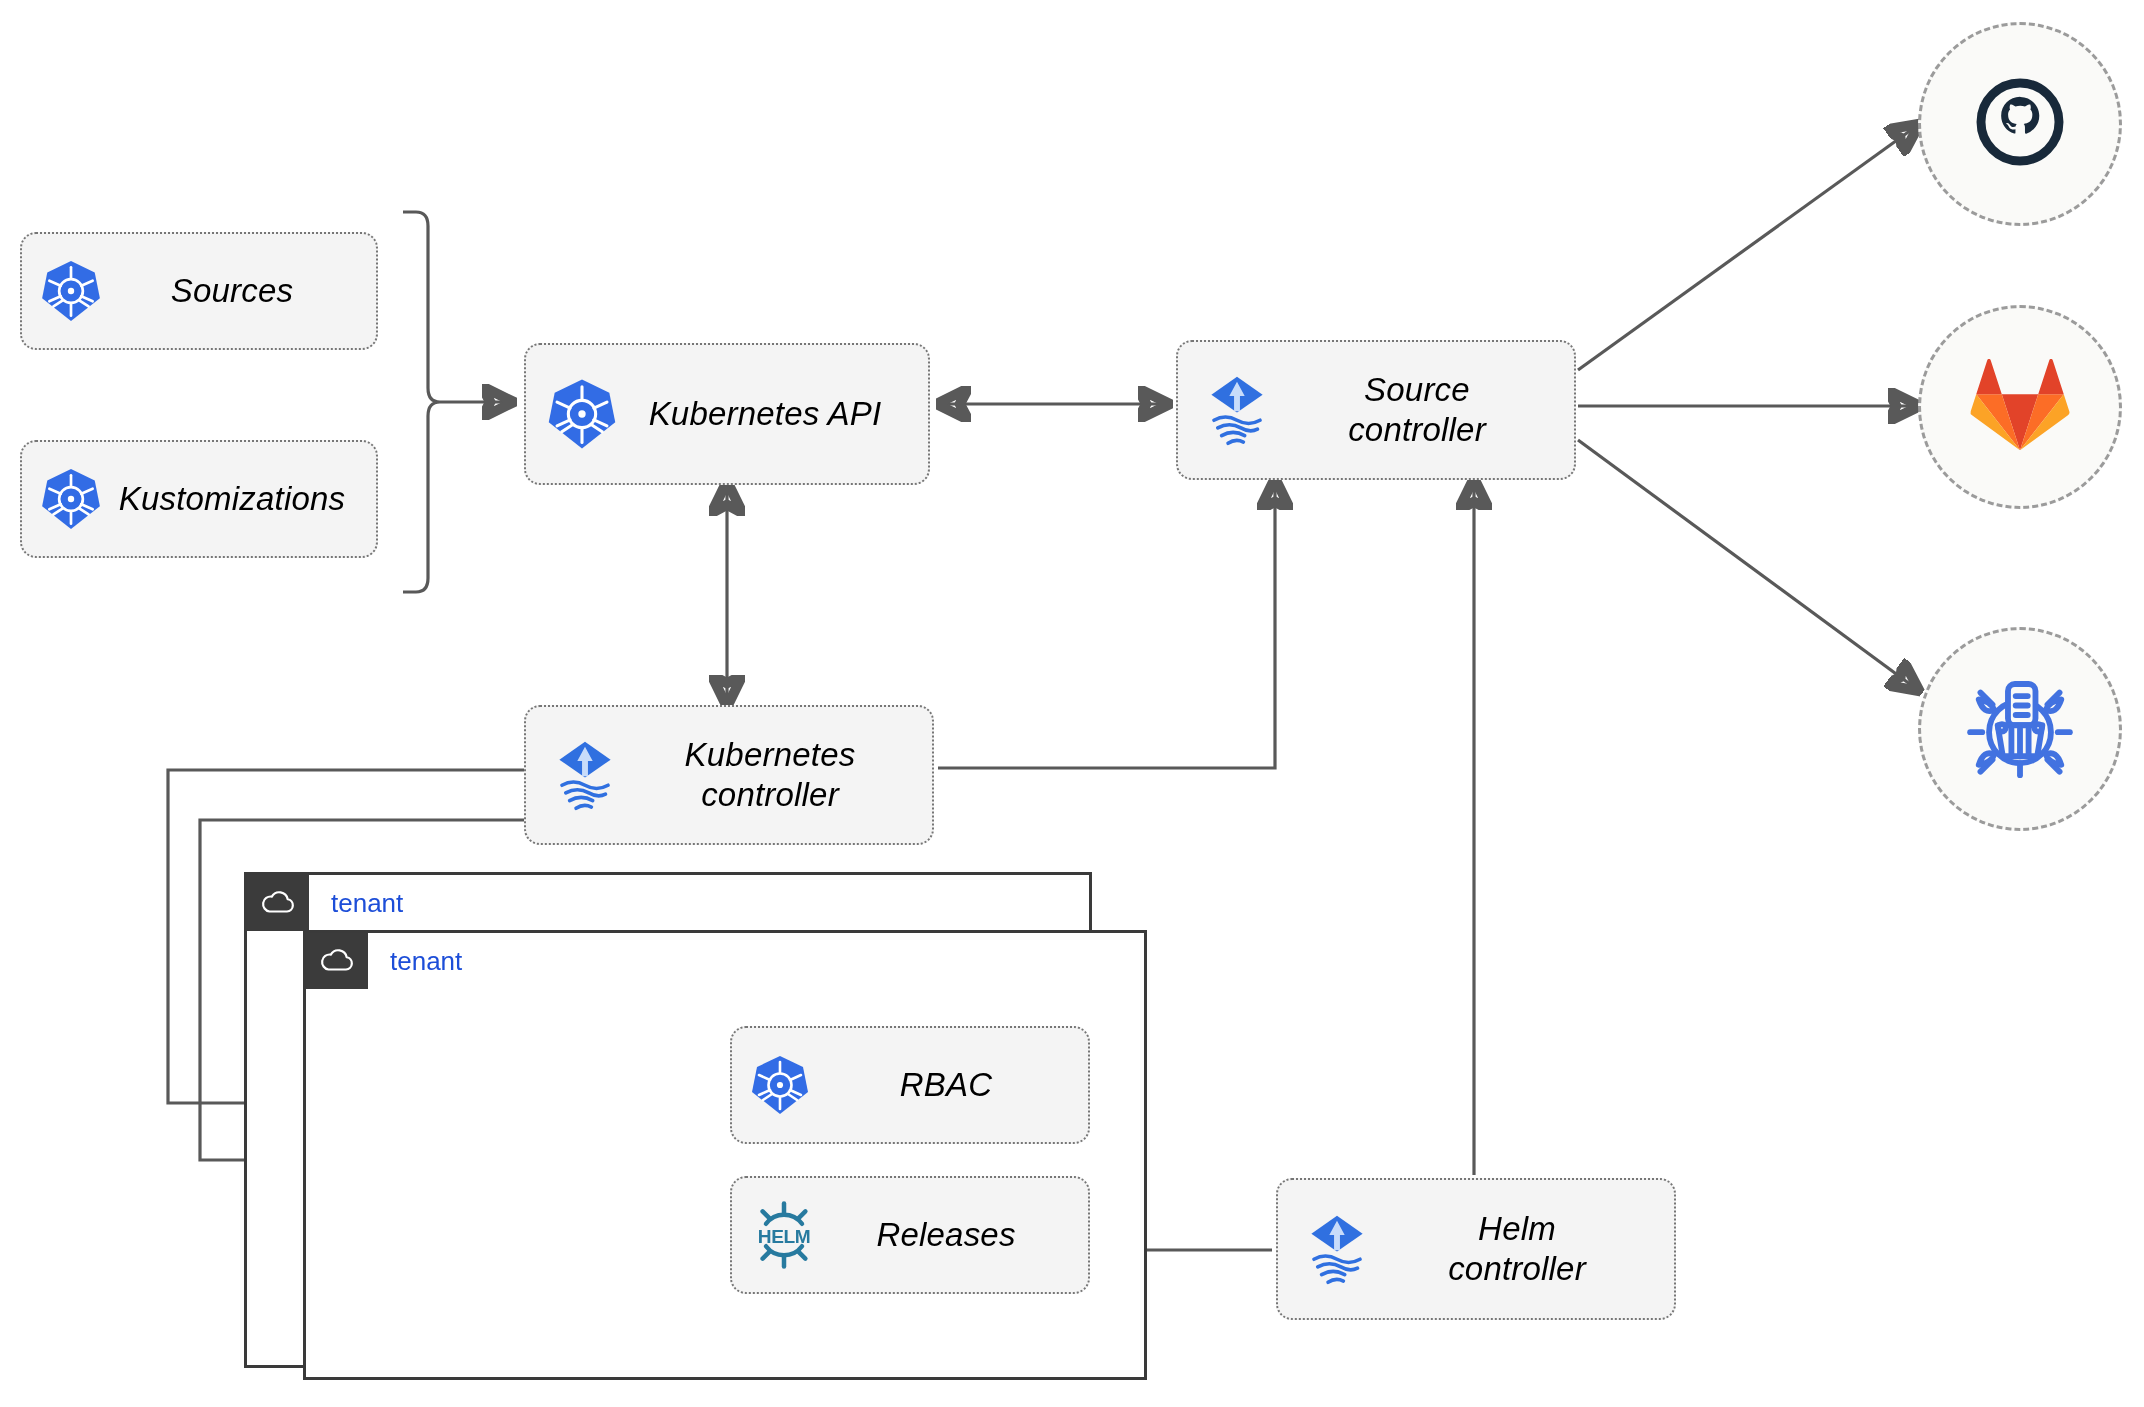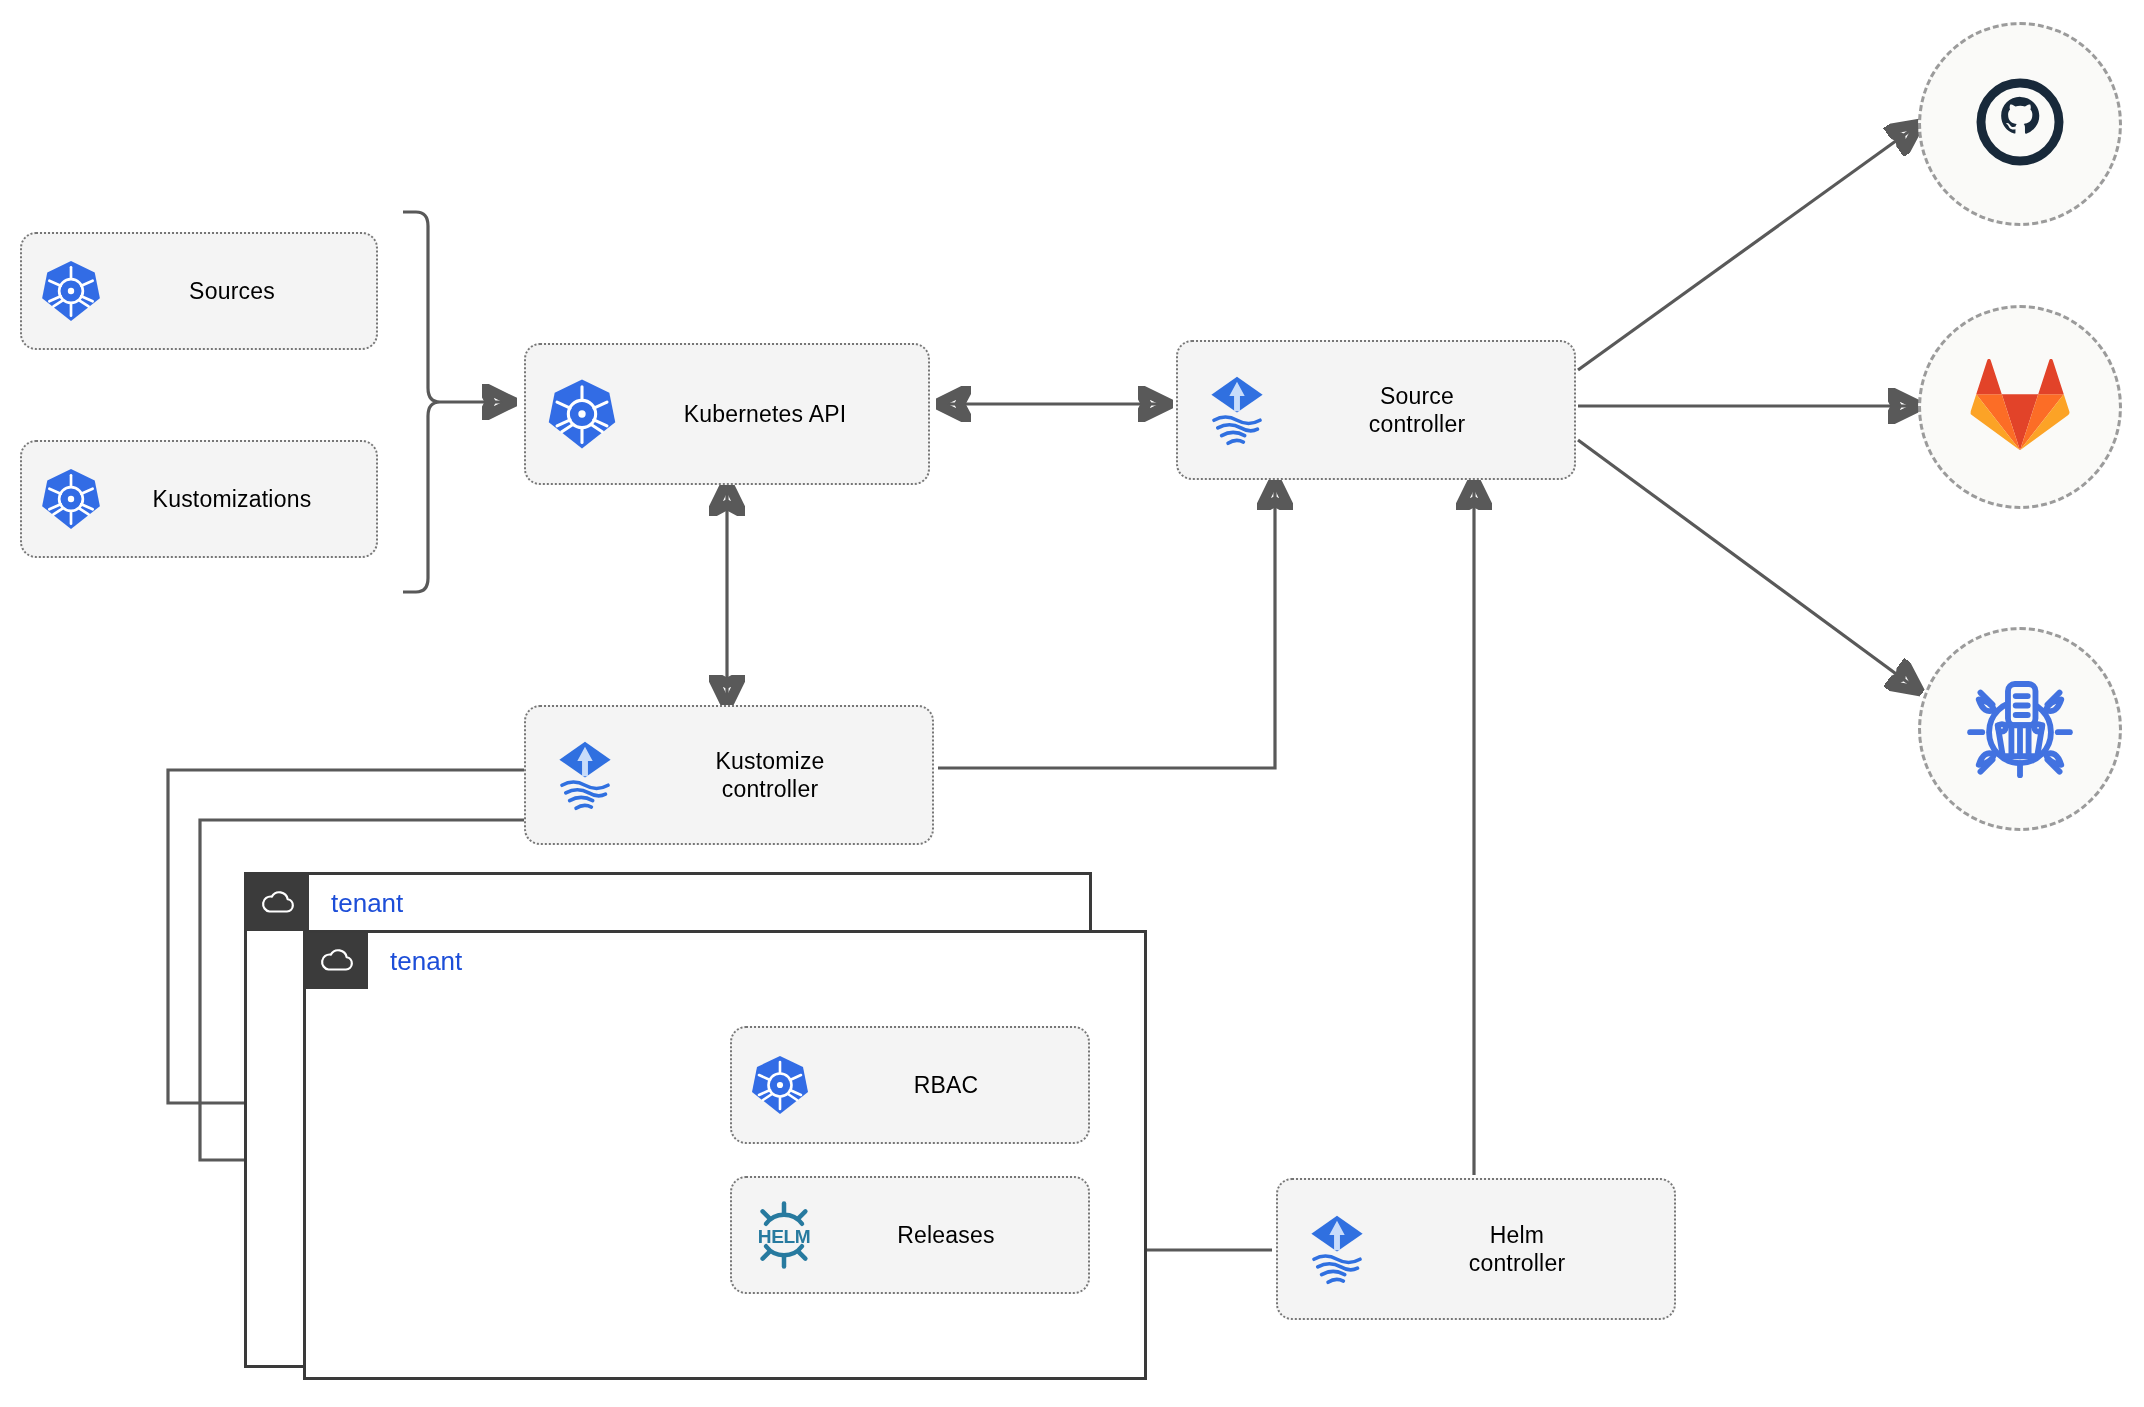--- a/index.html
+++ b/index.html
@@ -3,21 +3,21 @@
 <meta charset="utf-8">
 <style>
   html,body{margin:0;padding:0;background:#ffffff;}
   body{font-family:"Liberation Sans",sans-serif;}
   #canvas{position:relative;width:2144px;height:1407px;background:#fff;overflow:hidden;}
 
   .node{position:absolute;box-sizing:border-box;display:flex;align-items:center;
         background:#f4f4f4;border:2px dotted #767676;border-radius:16px;}
   .node .ico{flex:0 0 auto;display:flex;align-items:center;justify-content:center;}
   .node .lbl{flex:1 1 auto;text-align:center;color:#000;line-height:1.22;
-             font-size:23px;letter-spacing:.2px;white-space:pre-line;}
+             font-size:33px;letter-spacing:.2px;white-space:pre-line;font-style:italic;}
 
   .circ{position:absolute;box-sizing:border-box;border:3px dashed #9b9b9b;
         border-radius:50%;background:#fafaf8;display:flex;align-items:center;justify-content:center;}
 
   .tenant{position:absolute;box-sizing:border-box;background:#ffffff;border:3px solid #3a3a3a;}
   .tenant-head{position:absolute;top:0;left:0;height:56px;display:flex;align-items:center;}
   .tenant-chip{width:62px;height:56px;background:#3b3b3b;display:flex;align-items:center;justify-content:center;}
   .tenant-name{font-size:26px;color:#1d4ed8;padding-left:22px;white-space:nowrap;}
 
   svg.edges{position:absolute;left:0;top:0;width:2144px;height:1407px;overflow:visible;pointer-events:none;}
@@ -171,21 +171,21 @@
         <polygon points="32,6 52,20 32,34 12,20" fill="#3070E0"></polygon>
         <path d="M32 10 L38 21 L34.3 21 L34.3 33 L29.7 33 L29.7 21 L26 21 Z" fill="#C8DCFA"></path>
         <g stroke="#3070E0" stroke-width="2.8" stroke-linecap="round" fill="none">
           <path d="M14 40 q9 -5 18 0 q9 5 18 0"></path>
           <path d="M17 46 q9 -5 18 0 q7 4 13 1"></path>
           <path d="M20 52 q9 -5 18 0"></path>
           <path d="M25 58 q6 -4 12 -1"></path>
         </g>
       </svg>
     </div>
-    <div class="lbl">Kustomize
+    <div class="lbl">Kubernetes
 controller</div>
   </div>
 
   <div class="node" style="left:1276px;top:1178px;width:400px;height:142px;padding:0 18px;">
     <div class="ico">
       <svg width="82" height="82" viewBox="0 0 64 64" aria-hidden="true">
         <polygon points="32,6 52,20 32,34 12,20" fill="#3070E0"></polygon>
         <path d="M32 10 L38 21 L34.3 21 L34.3 33 L29.7 33 L29.7 21 L26 21 Z" fill="#C8DCFA"></path>
         <g stroke="#3070E0" stroke-width="2.8" stroke-linecap="round" fill="none">
           <path d="M14 40 q9 -5 18 0 q9 5 18 0"></path>

